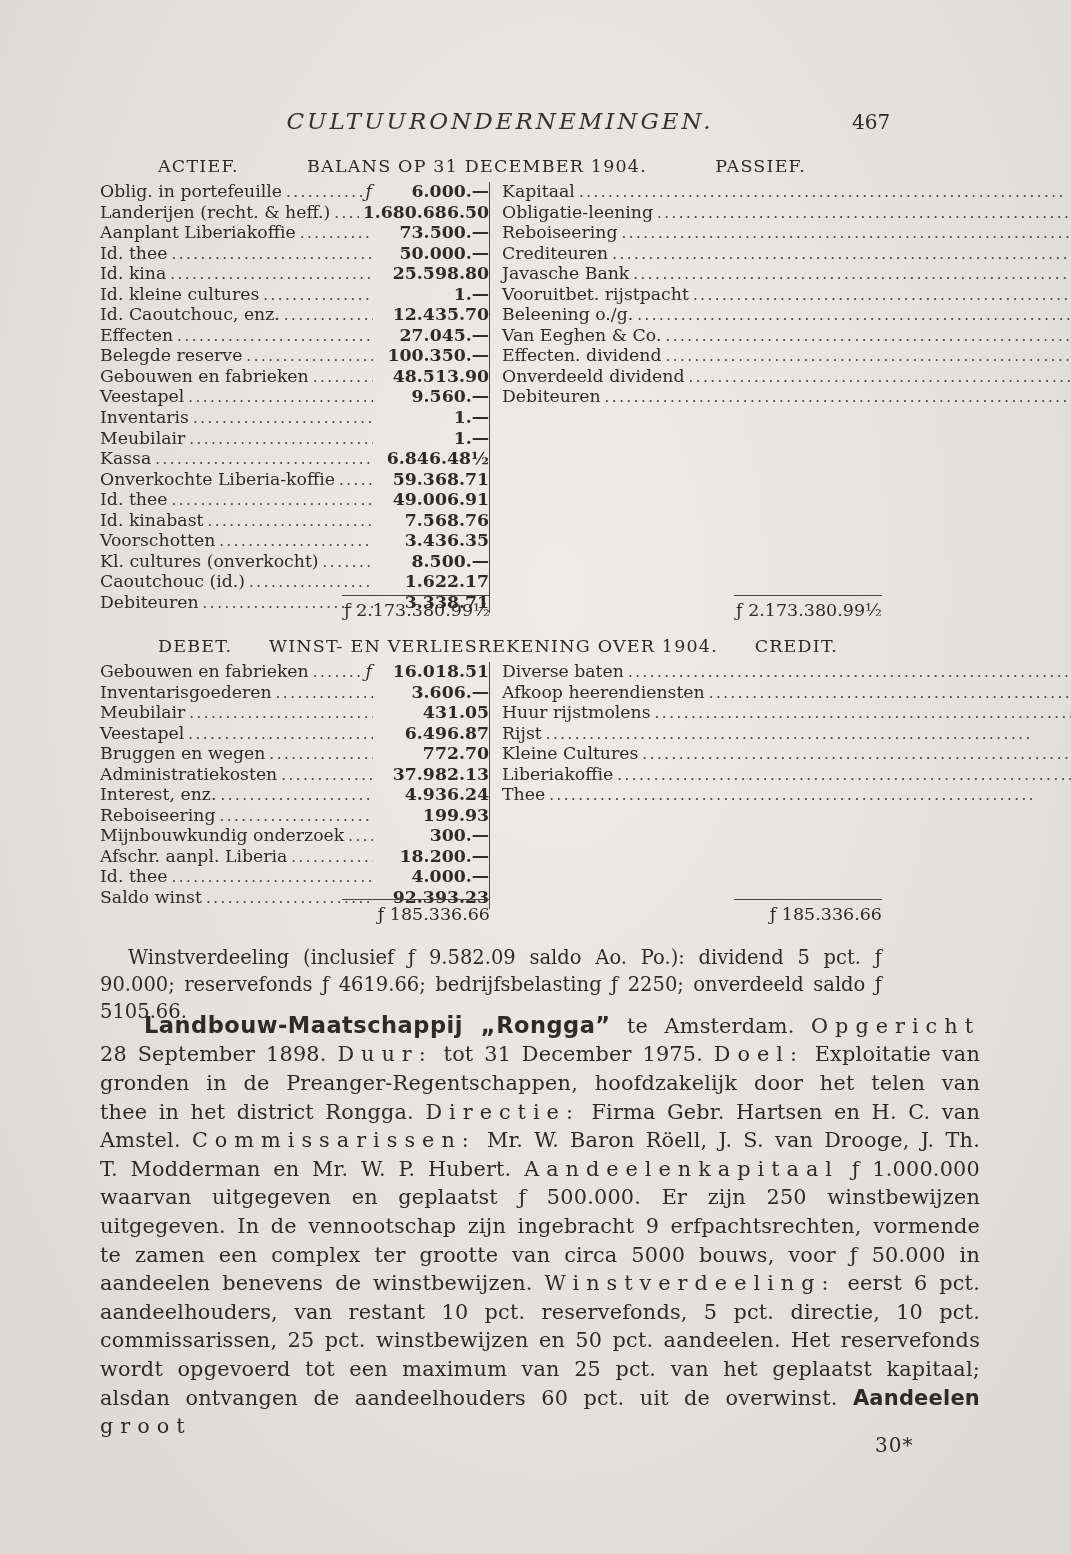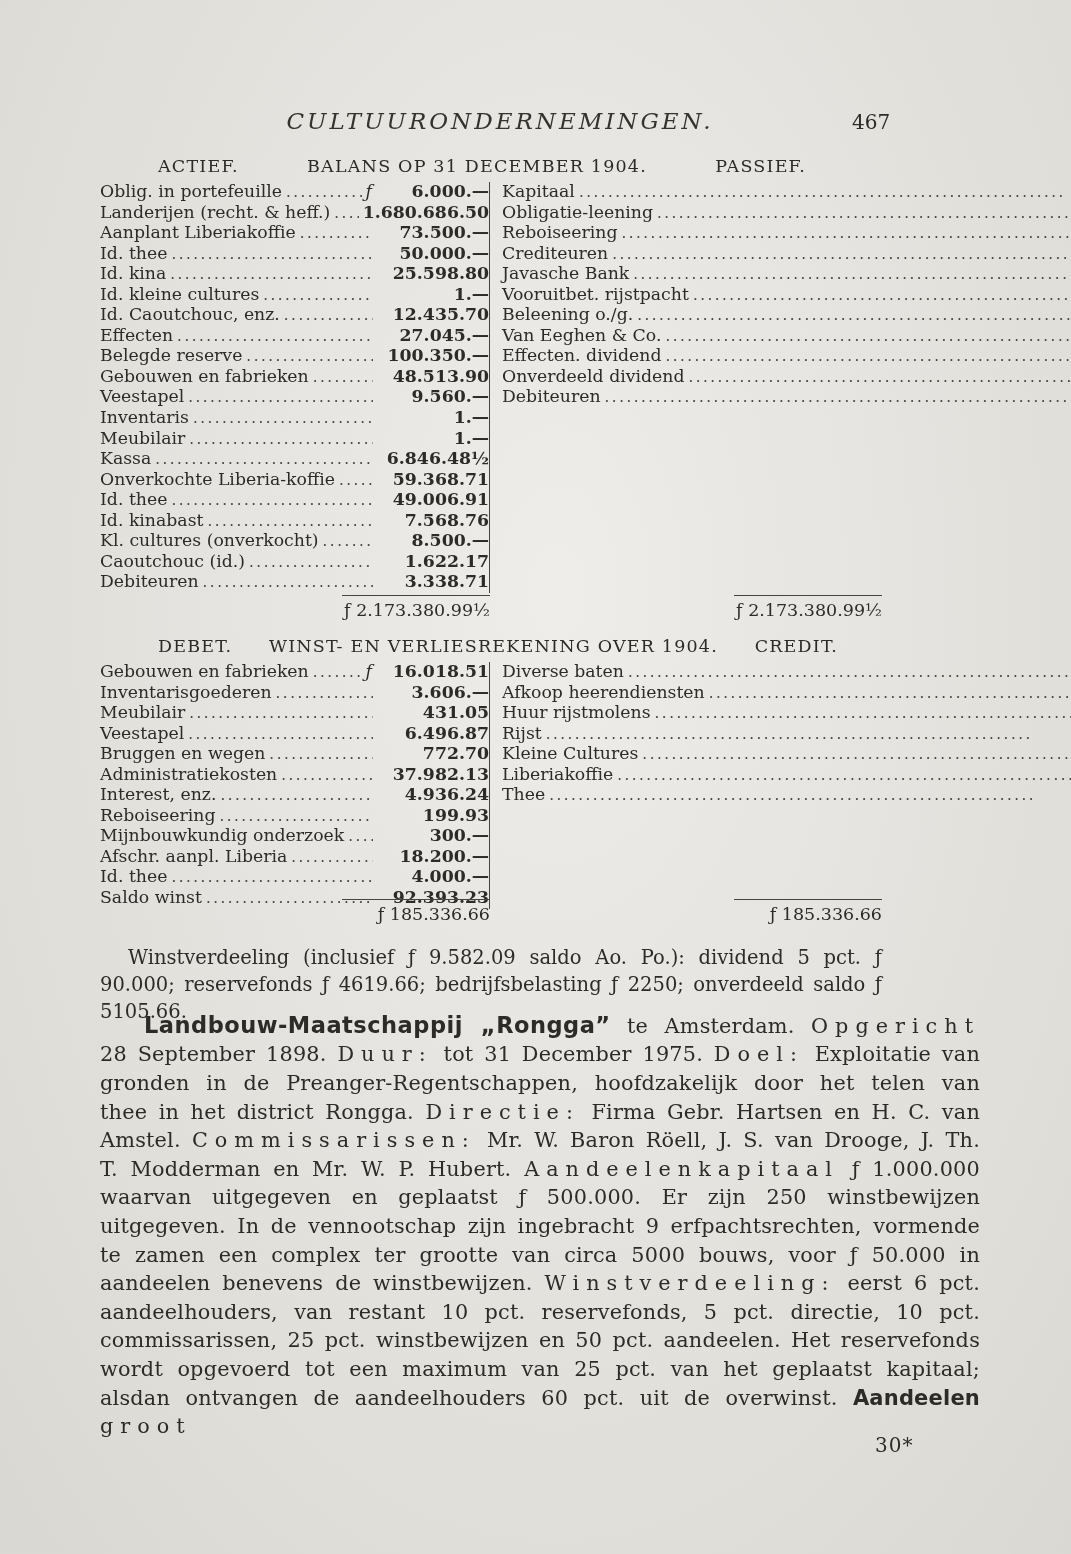--- a/index.html
+++ b/index.html
@@ -180,20 +180,26 @@
             <span class="amt">49.006.91</span>
           </div>
 
           <div class="trow">
             <span class="lbl">Id. kinabast</span>
             <span class="dots"></span>
 
             <span class="amt">7.568.76</span>
           </div>
 
+          <div class="trow">
+            <span class="lbl">Voorschotten</span>
+            <span class="dots"></span>
+
+            <span class="amt">3.436.35</span>
+          </div>
 
           <div class="trow">
             <span class="lbl">Kl. cultures (onverkocht)</span>
             <span class="dots"></span>
 
             <span class="amt">8.500.—</span>
           </div>
 
           <div class="trow">
             <span class="lbl">Caoutchouc (id.)</span>

